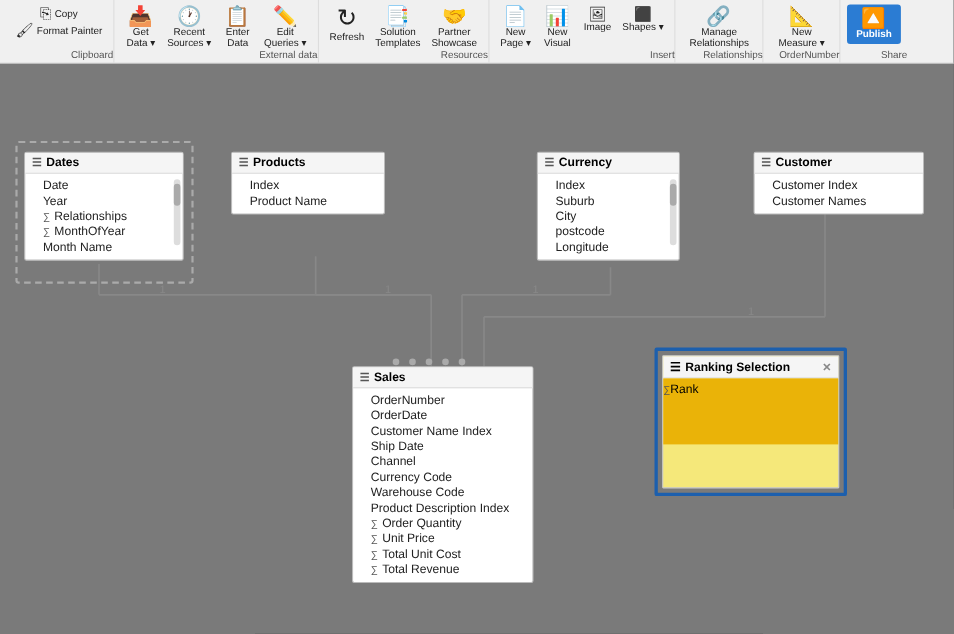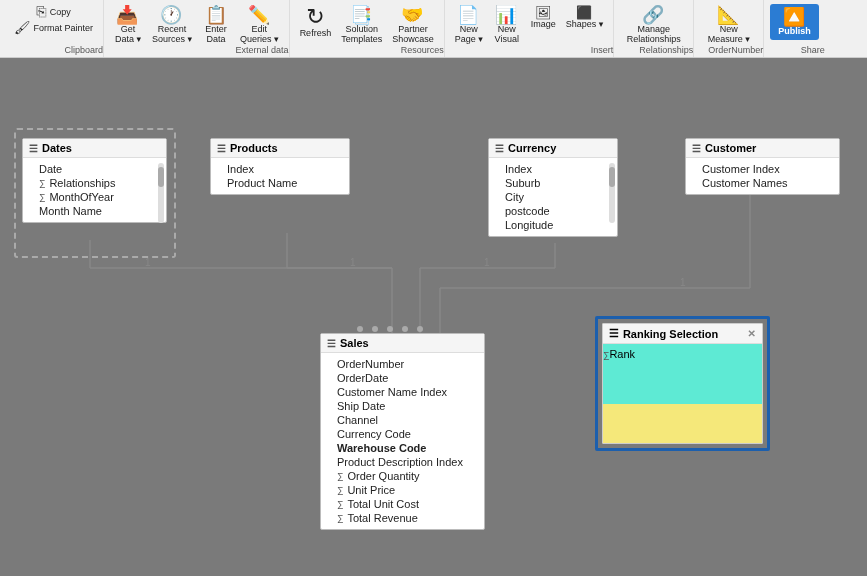--- a/index.html
+++ b/index.html
@@ -26,21 +26,21 @@
     .db-table-body { padding: 4px 0; }
     .db-table-body .field { padding: 1px 10px 1px 16px; cursor: pointer; color: #222; display: flex; align-items: center; gap: 4px; }
     .field-sigma { color: #555; font-size: 9px; }
     .scrollbar { position: absolute; right: 2px; top: 24px; width: 6px; background: #ddd; border-radius: 3px; height: 60px; }
     .scrollbar-thumb { width: 6px; height: 20px; background: #aaa; border-radius: 3px; position: absolute; top: 4px; }
 
     
     .ranking-outer { position: absolute; border: 3px solid #1c5fad; border-radius: 2px; padding: 4px; background: transparent; }
     .ranking-inner { background: #f5e87a; border: 1px solid #ccc; border-radius: 1px; }
     .ranking-header { background: #f5f5f5; border-bottom: 1px solid #ddd; padding: 3px 6px; font-size: 11px; font-weight: bold; display: flex; align-items: center; gap: 4px; }
-    .ranking-body { padding: 4px 0; background: #5eead4; min-height: 60px; }
+    .ranking-body { padding: 4px 0; background: #eab308; min-height: 60px; }
 
     
     svg.connections { position: absolute; top: 0; left: 0; width: 100%; height: 100%; pointer-events: none; }
     line { stroke: #888; stroke-width: 1.5; }
 
     
     .dashed-box { position: absolute; border: 2px dashed #aaa; border-radius: 3px; pointer-events: none; }
   </style>
 </head>
 <body>
@@ -189,20 +189,23 @@
   <div class="db-table" style="left:22px; top:80px; width:145px;">
     <div class="db-table-header">
       <span class="tbl-icon">☰</span>
       <span>Dates</span>
     </div>
     <div class="db-table-body">
       <div class="field">
           <span>Date</span>
         </div>
       <div class="field">
+          <span>Year</span>
+        </div>
+      <div class="field">
           <span class="field-sigma">∑</span>
           <span>Relationships</span>
         </div>
       <div class="field">
           <span class="field-sigma">∑</span>
           <span>MonthOfYear</span>
         </div>
       <div class="field">
           <span>Month Name</span>
         </div>
@@ -287,21 +290,21 @@
       <div class="field">
           <span>Ship Date</span>
         </div>
       <div class="field">
           <span>Channel</span>
         </div>
       <div class="field">
           <span>Currency Code</span>
         </div>
       <div class="field">
-          <span style="font-weight:700;text-align:right;">Warehouse Code</span>
+          <span style="font-weight:400;text-align:right;">Warehouse Code</span>
         </div>
       <div class="field">
           <span>Product Description Index</span>
         </div>
       <div class="field">
           <span class="field-sigma">∑</span>
           <span>Order Quantity</span>
         </div>
       <div class="field">
           <span class="field-sigma">∑</span>

